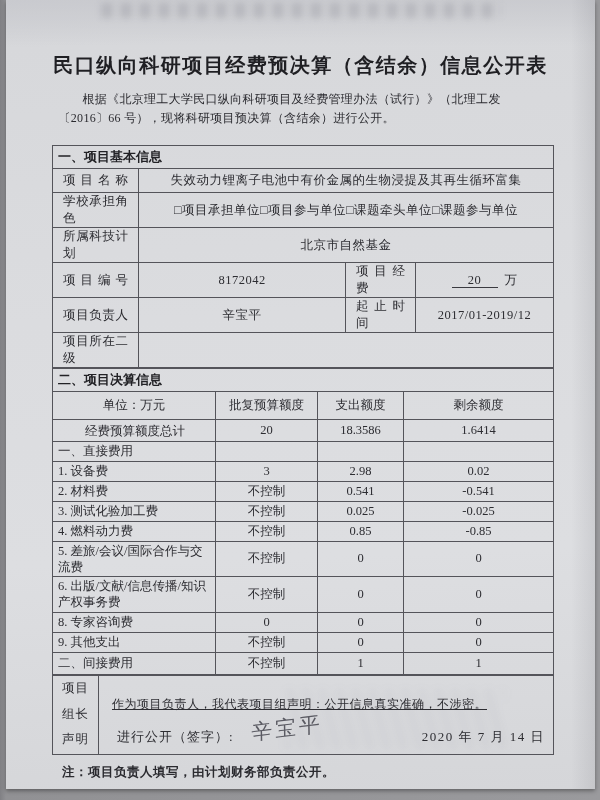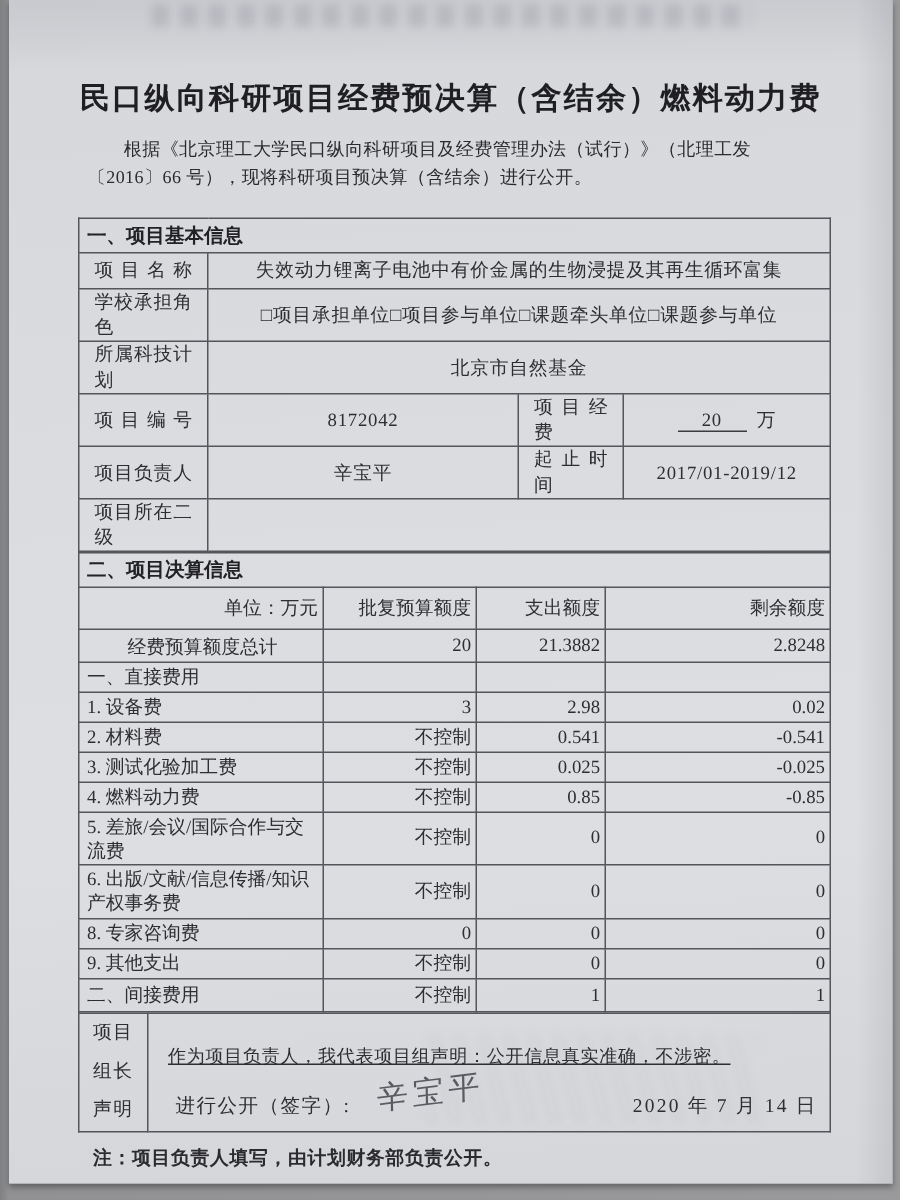--- a/index.html
+++ b/index.html
@@ -45,21 +45,21 @@
     height:15px;font-family:"Liberation Sans","DejaVu Sans",sans-serif;
     font-weight:bold;font-size:13px;text-align:left;padding:2px 5px;color:#222226;
   }
   
   .basic td{height:21px;text-align:center;}
   .basic td.lbl{text-align:justify;text-align-last:justify;padding:0 10px;}
   .basic td.val{letter-spacing:.5px;}
   .uline{display:inline-block;min-width:46px;text-align:center;
     border-bottom:1px solid #3a3a40;line-height:1.15;margin-right:7px;}
   
-  .budget td{height:17px;text-align:right;}
+  .budget td{height:17px;text-align:center;}
   .budget tr.head td{height:25px;}
   .budget tr.rowTotal td{height:19px;}
   .budget tr.rowGroup td{height:13px;}
   .budget td.lbl{text-align:left;padding-left:5px;line-height:1.3;}
   .budget tr.rowTotal td.lbl{text-align:center;}
   .budget tr.rowIndirect td{height:19px;}
   
   .decl td{padding:0;}
   .decl td.side{margin-left:40px;}
   .sidetext{width:27px;margin:0 auto;line-height:2.05;font-size:12.5px;letter-spacing:1px;word-break:break-all;}
@@ -77,21 +77,21 @@
 </style>
 </head>
 <body>
 
 <div class="paper">
   <div class="shade-top"></div>
   <div class="shade-right"></div>
   <div class="bleed"></div>
   <div class="bleed2"></div>
 
-  <h1 class="title">民口纵向科研项目经费预决算（含结余）燃料动力费</h1>
+  <h1 class="title">民口纵向科研项目经费预决算（含结余）信息公开表</h1>
   <p class="intro">根据《北京理工大学民口纵向科研项目及经费管理办法（试行）》（北理工发〔2016〕66 号），现将科研项目预决算（含结余）进行公开。</p>
 
   <table class="tbl basic first">
     <colgroup>
         <col style="width:86px">
         <col style="width:207px">
         <col style="width:70px">
         <col style="width:138px">
       </colgroup>
     <tbody>
@@ -142,22 +142,22 @@
     </tr>
     <tr class="head">
       <td>单位：万元</td>
       <td>批复预算额度</td>
       <td>支出额度</td>
       <td>剩余额度</td>
     </tr>
     <tr class="rowTotal">
       <td class="lbl">经费预算额度总计</td>
       <td>20</td>
-      <td>21.3882</td>
-      <td>2.8248</td>
+      <td>18.3586</td>
+      <td>1.6414</td>
     </tr>
     <tr class="rowGroup">
       <td class="lbl">一、直接费用</td>
       <td></td>
       <td></td>
       <td></td>
     </tr>
     <tr>
       <td class="lbl">1. 设备费</td>
       <td>3</td>

